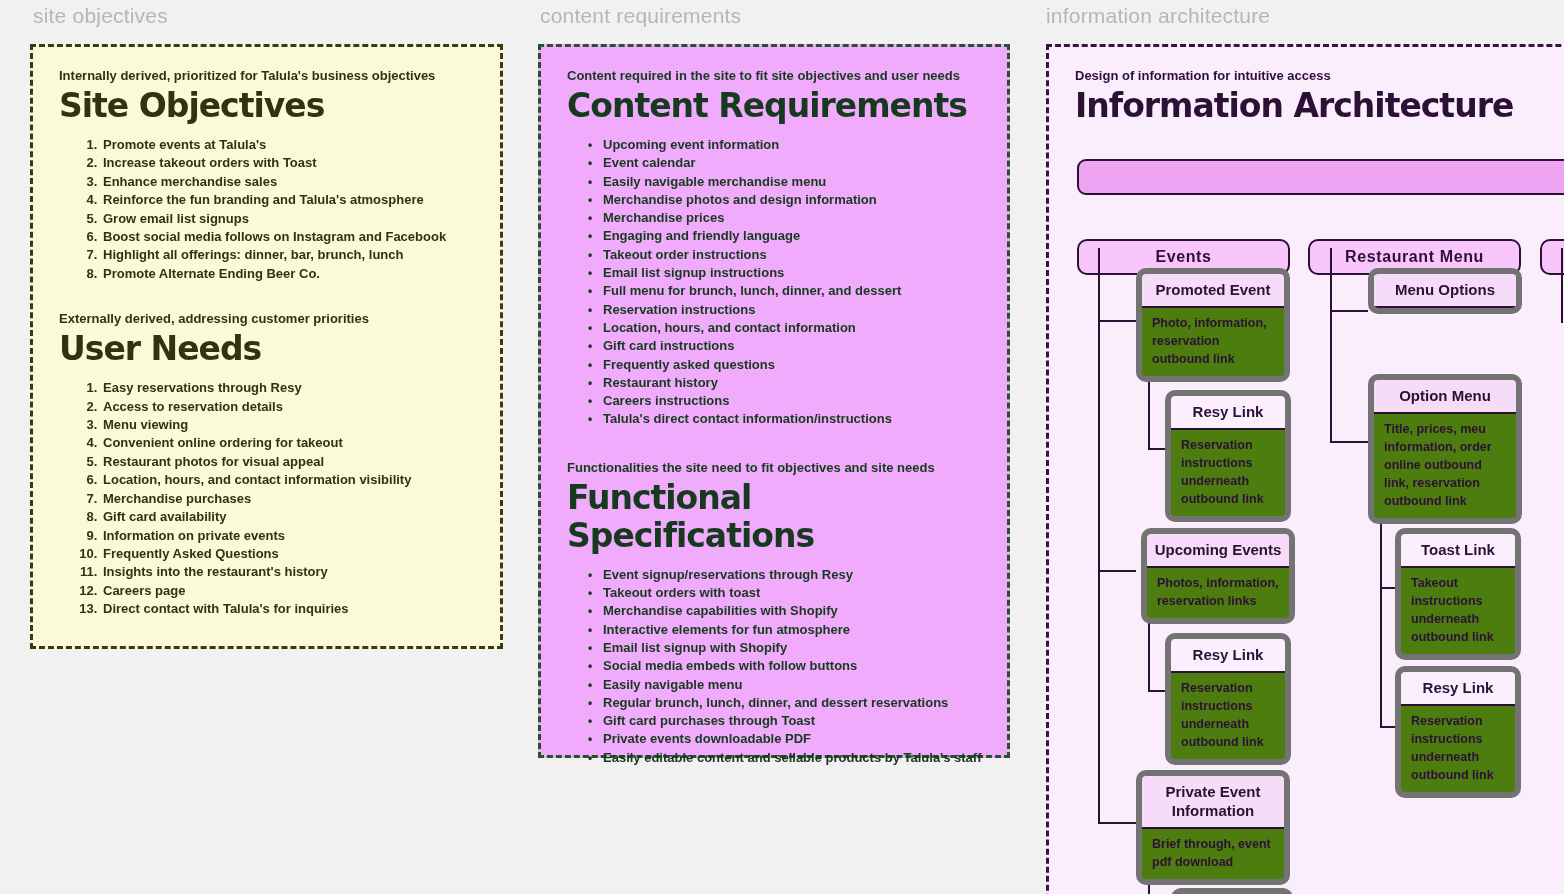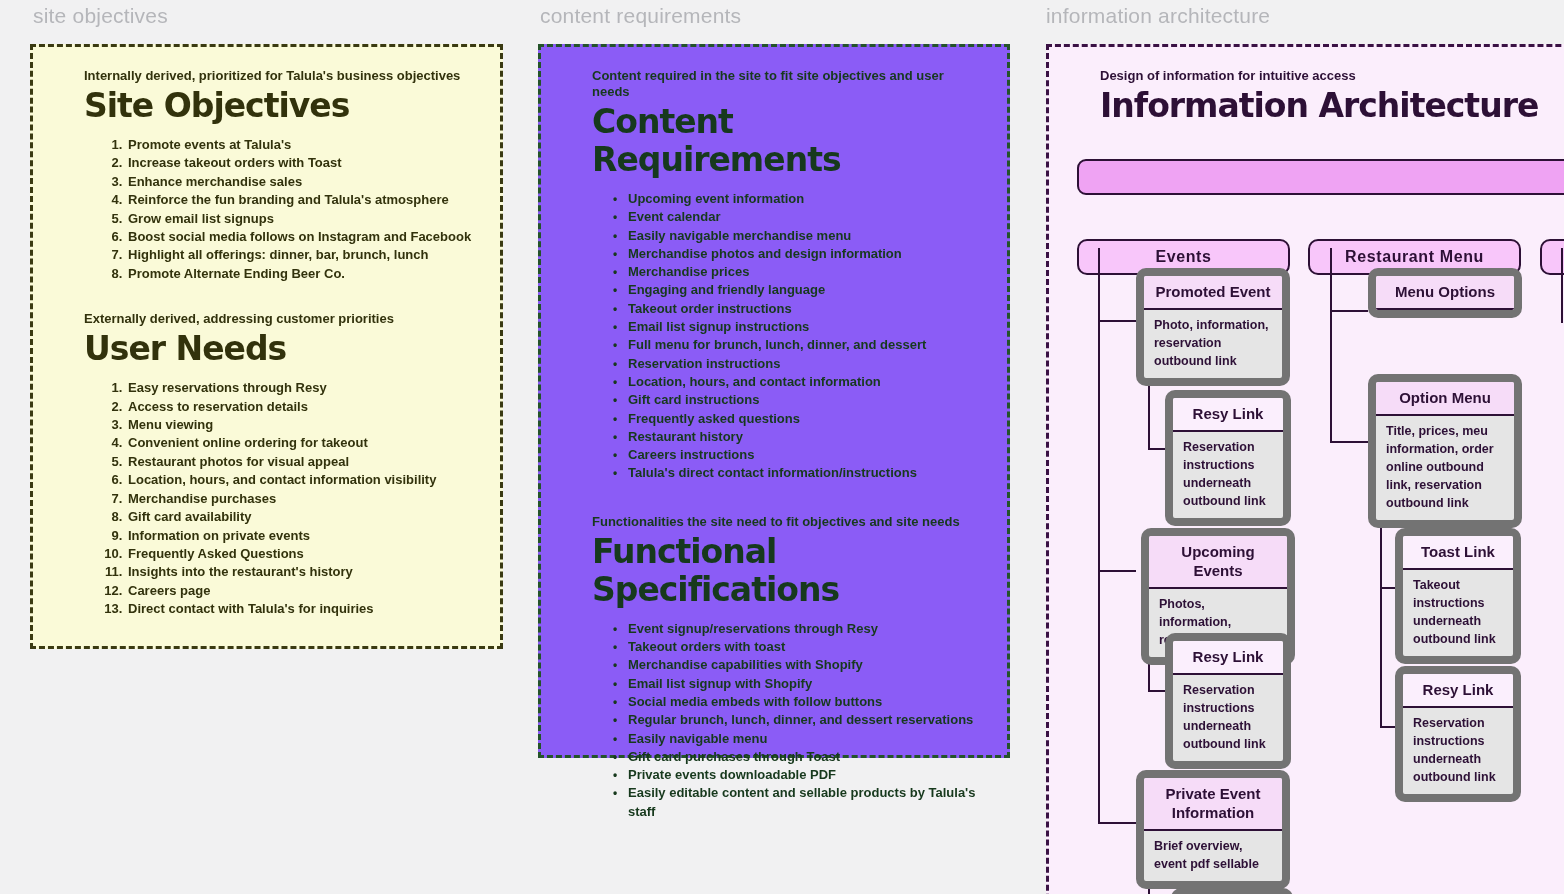--- a/index.html
+++ b/index.html
@@ -1,41 +1,41 @@
 <!DOCTYPE html>
 <html><head>
 <meta charset="utf-8">
 <style>
   html,body{margin:0;padding:0;}
   body{font-family:"Liberation Sans",sans-serif;}
   .page{position:relative;width:1564px;height:894px;overflow:hidden;background:#f1f1f2;}
 
   .section-label{position:absolute;top:4px;font-size:21px;font-weight:400;color:#b5b6ba;letter-spacing:.2px;}
 
-  .panel{position:absolute;border:3px dashed;box-sizing:border-box;padding-left:25px;}
+  .panel{position:absolute;border:3px dashed;box-sizing:border-box;}
   .p-yellow{left:30px;top:44px;width:473px;height:605px;background:#fafad8;border-color:#3a3a12;color:#32320c;}
-  .p-green{left:538px;top:44px;width:472px;height:714px;background:#8b5cf6;border-color:#245329;color:#17391d;}
+  .p-green{left:538px;top:44px;width:472px;height:714px;background:#f0abfc;border-color:#245329;color:#17391d;}
   .p-pink{left:1046px;top:44px;width:560px;height:892px;background:#fbeefc;border-color:#3a1244;color:#2d1036;}
 
   .pad{padding:21px 24px 0 26px;}
   .subtitle{font-size:13px;font-weight:700;line-height:16px;}
   .title{font-family:"DejaVu Sans",sans-serif;font-size:33px;font-weight:800;letter-spacing:-1px;margin:3px 0 11px;line-height:38px;}
   .block2{margin-top:28px;}
   .g2{margin-top:31px;}
 
   ol.num{margin:0;padding:0 0 0 42px;font-size:13px;font-weight:700;line-height:18.4px;}
   ol.num li{padding-left:2px;}
   ul.dot{margin:0;padding:0 0 0 36px;list-style:none;font-size:13px;font-weight:700;line-height:18.3px;}
   ul.dot li{position:relative;}
   ul.dot li::before{content:"\2022";position:absolute;left:-15px;top:0;font-size:12px;}
 
   
   .root-bar{position:absolute;left:28px;top:112px;width:545px;height:36px;background:#efa3f3;border:2px solid #2d1036;border-radius:9px;box-sizing:border-box;}
   .col-header{position:absolute;top:165px;height:36px;background:#f8c6fa;border:2px solid #2d1036;border-radius:10px;box-sizing:border-box;display:flex;align-items:center;justify-content:center;font-size:16px;font-weight:800;letter-spacing:.6px;color:#2d1036;margin-top:27px;}
-  .card{position:absolute;background:#e5e5e5;border:8px solid #737373;border-radius:10px;box-sizing:border-box;overflow:hidden;}
+  .card{position:absolute;background:#4d7c0f;border:6px solid #737373;border-radius:10px;box-sizing:border-box;overflow:hidden;}
   .card-h{background:#f6dcf8;border-bottom:2px solid #2d1036;text-align:center;font-size:15px;font-weight:700;line-height:19px;padding:6px 6px 7px;color:#2d1036;}
   .card.link .card-h{background:#fbeffd;}
   .card-b{padding:6px 10px 8px;font-size:12.5px;font-weight:700;line-height:18px;color:#2d1036;}
   .ln{position:absolute;background:#2d1036;}
 </style>
 </head>
 <body>
 
 <div class="page">
 
@@ -103,24 +103,25 @@
           <li>Talula's direct contact information/instructions</li>
         </ul>
       </div>
       <div class="g2">
         <div class="subtitle">Functionalities the site need to fit objectives and site needs</div>
         <div class="title">Functional Specifications</div>
         <ul class="dot">
           <li>Event signup/reservations through Resy</li>
           <li>Takeout orders with toast</li>
           <li>Merchandise capabilities with Shopify</li>
+          <li>Interactive elements for fun atmosphere</li>
           <li>Email list signup with Shopify</li>
           <li>Social media embeds with follow buttons</li>
+          <li>Easily navigable menu</li>
           <li>Regular brunch, lunch, dinner, and dessert reservations</li>
-          <li>Easily navigable menu</li>
           <li>Gift card purchases through Toast</li>
           <li>Private events downloadable PDF</li>
           <li>Easily editable content and sellable products by Talula's staff</li>
         </ul>
       </div>
     </div>
   </div>
 
   <div class="section-label" style="left:1046px;">information architecture</div>
   <div class="panel p-pink">
@@ -165,21 +166,21 @@
     <div class="card" style="left:92px;top:481px;width:154px;">
       <div class="card-h">Upcoming Events</div>
       <div class="card-b">Photos, information, reservation links</div>
     </div>
     <div class="card link" style="left:116px;top:586px;width:126px;">
       <div class="card-h">Resy Link</div>
       <div class="card-b">Reservation instructions underneath outbound link</div>
     </div>
     <div class="card" style="left:87px;top:723px;width:154px;">
       <div class="card-h">Private Event Information</div>
-      <div class="card-b">Brief overview, event pdf sellable</div>
+      <div class="card-b">Brief through, event pdf download</div>
     </div>
 
     <div class="card" style="left:122px;top:841px;width:122px;height:40px;"></div>
 
     <div class="card" style="left:319px;top:221px;width:154px;">
       <div class="card-h">Menu Options</div>
     </div>
     <div class="card" style="left:319px;top:327px;width:154px;">
       <div class="card-h">Option Menu</div>
       <div class="card-b">Title, prices, meu information, order online outbound link, reservation outbound link</div>

